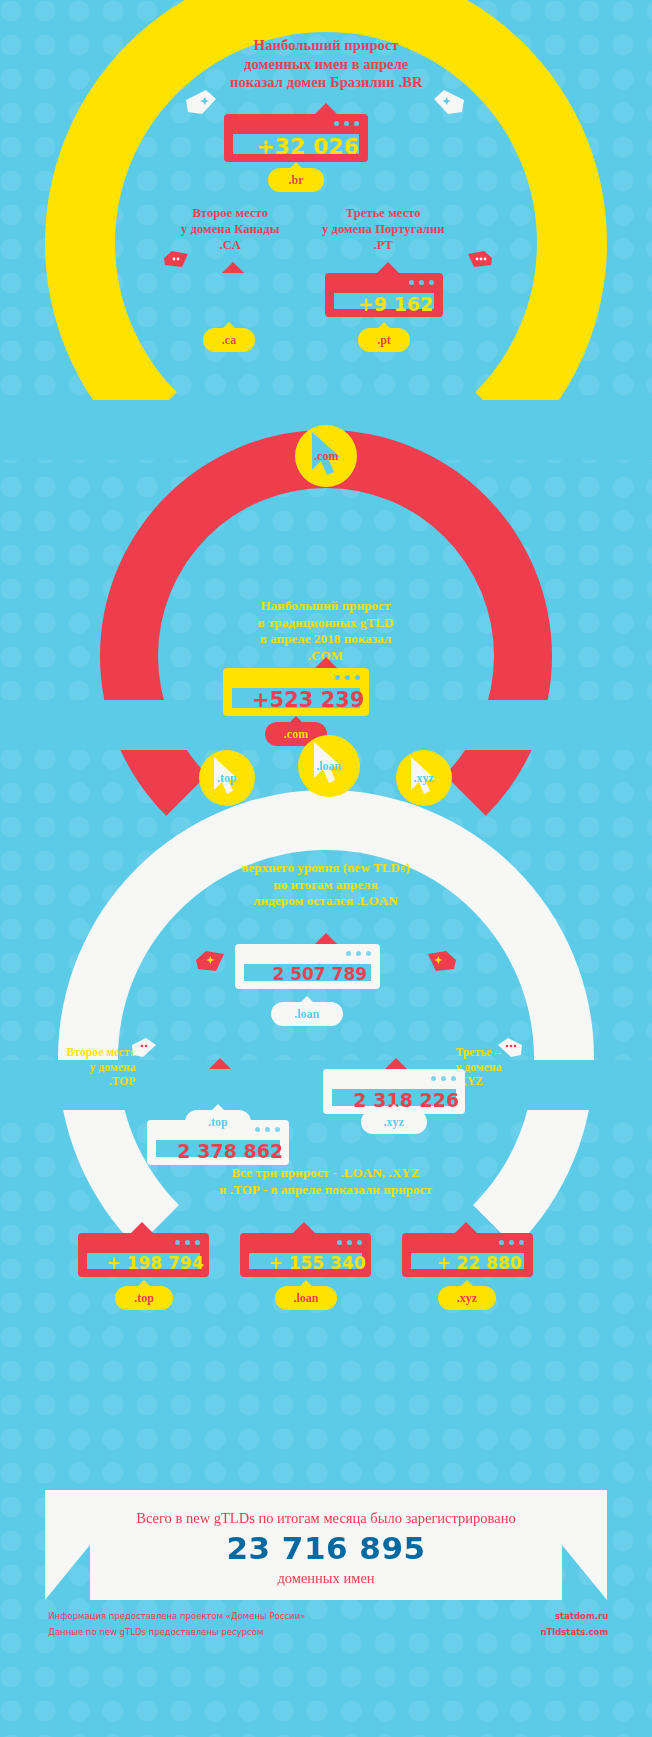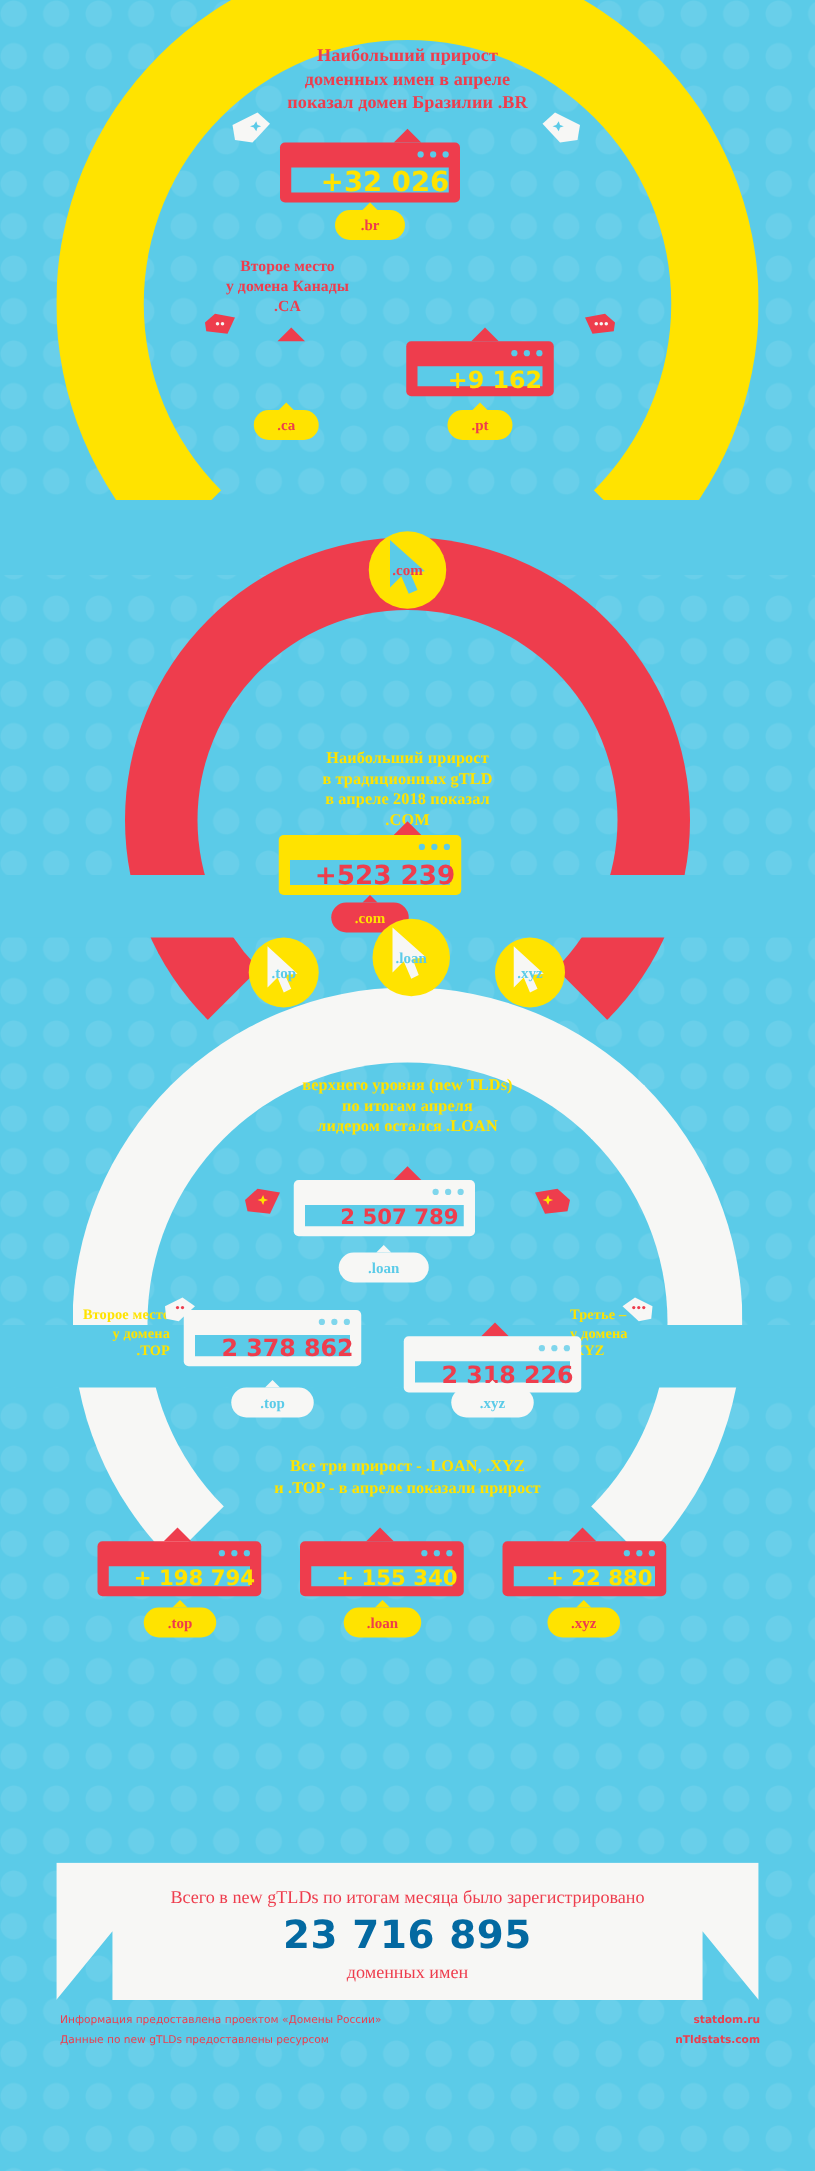--- a/index.html
+++ b/index.html
@@ -277,20 +277,25 @@
     <path d="M2 10 L10 3 L26 6 L20 19 L3 17 Z" fill="#ee3d4d"></path>
     <circle cx="12" cy="11" r="1.4" fill="#f7f7f5"></circle>
       <circle cx="16" cy="11" r="1.4" fill="#f7f7f5"></circle>
   </svg>
   <div class="caret-up" style="left:222px; top:262px;"></div>
   <div class="pill yellow" style="left:203px; top:328px; width:52px;">
     <span class="nub"></span>
     <span>.ca</span>
   </div>
 
+  <div class="headline red" style="left:288px; top:205px; width:190px; font-size:12.5px;">
+    <div>Третье место</div>
+    <div>у домена Португалии</div>
+    <div>.PT</div>
+  </div>
   <svg class="deco" style="left:466px; top:248px;" width="28" height="22" viewBox="0 0 28 22">
     <path d="M26 10 L18 3 L2 6 L8 19 L25 17 Z" fill="#ee3d4d"></path>
     <circle cx="11" cy="11" r="1.4" fill="#f7f7f5"></circle>
       <circle cx="15" cy="11" r="1.4" fill="#f7f7f5"></circle>
       <circle cx="19" cy="11" r="1.4" fill="#f7f7f5"></circle>
   </svg>
   <div class="caret-up" style="left:377px; top:262px;"></div>
   <div class="win red" style="left:325px; top:273px; width:118px; height:44px;">
     <div class="bar">
         <i></i>
@@ -394,21 +399,21 @@
     <div>Второе место</div>
     <div>у домена</div>
     <div>.TOP</div>
   </div>
   <svg class="deco" style="left:130px; top:1036px;" width="28" height="24" viewBox="0 0 28 24">
     <path d="M2 9 L16 2 L26 9 L13 21 L3 19 Z" fill="#f7f7f5"></path>
     <circle cx="12" cy="10" r="1.3" fill="#ee3d4d"></circle>
       <circle cx="16" cy="10" r="1.3" fill="#ee3d4d"></circle>
   </svg>
   <div class="caret-up" style="left:209px; top:1058px;"></div>
-  <div class="win white" style="left:147px; top:1048px; width:142px; height:45px;">
+  <div class="win white" style="left:147px; top:1120px; width:142px; height:45px;">
     <div class="bar">
         <i></i>
         <i></i>
         <i></i>
       </div>
     <div class="screen">
       <span class="num" style="font-size:19px;">2 378 862</span>
     </div>
   </div>
   <div class="pill white" style="left:185px; top:1110px; width:66px;">

